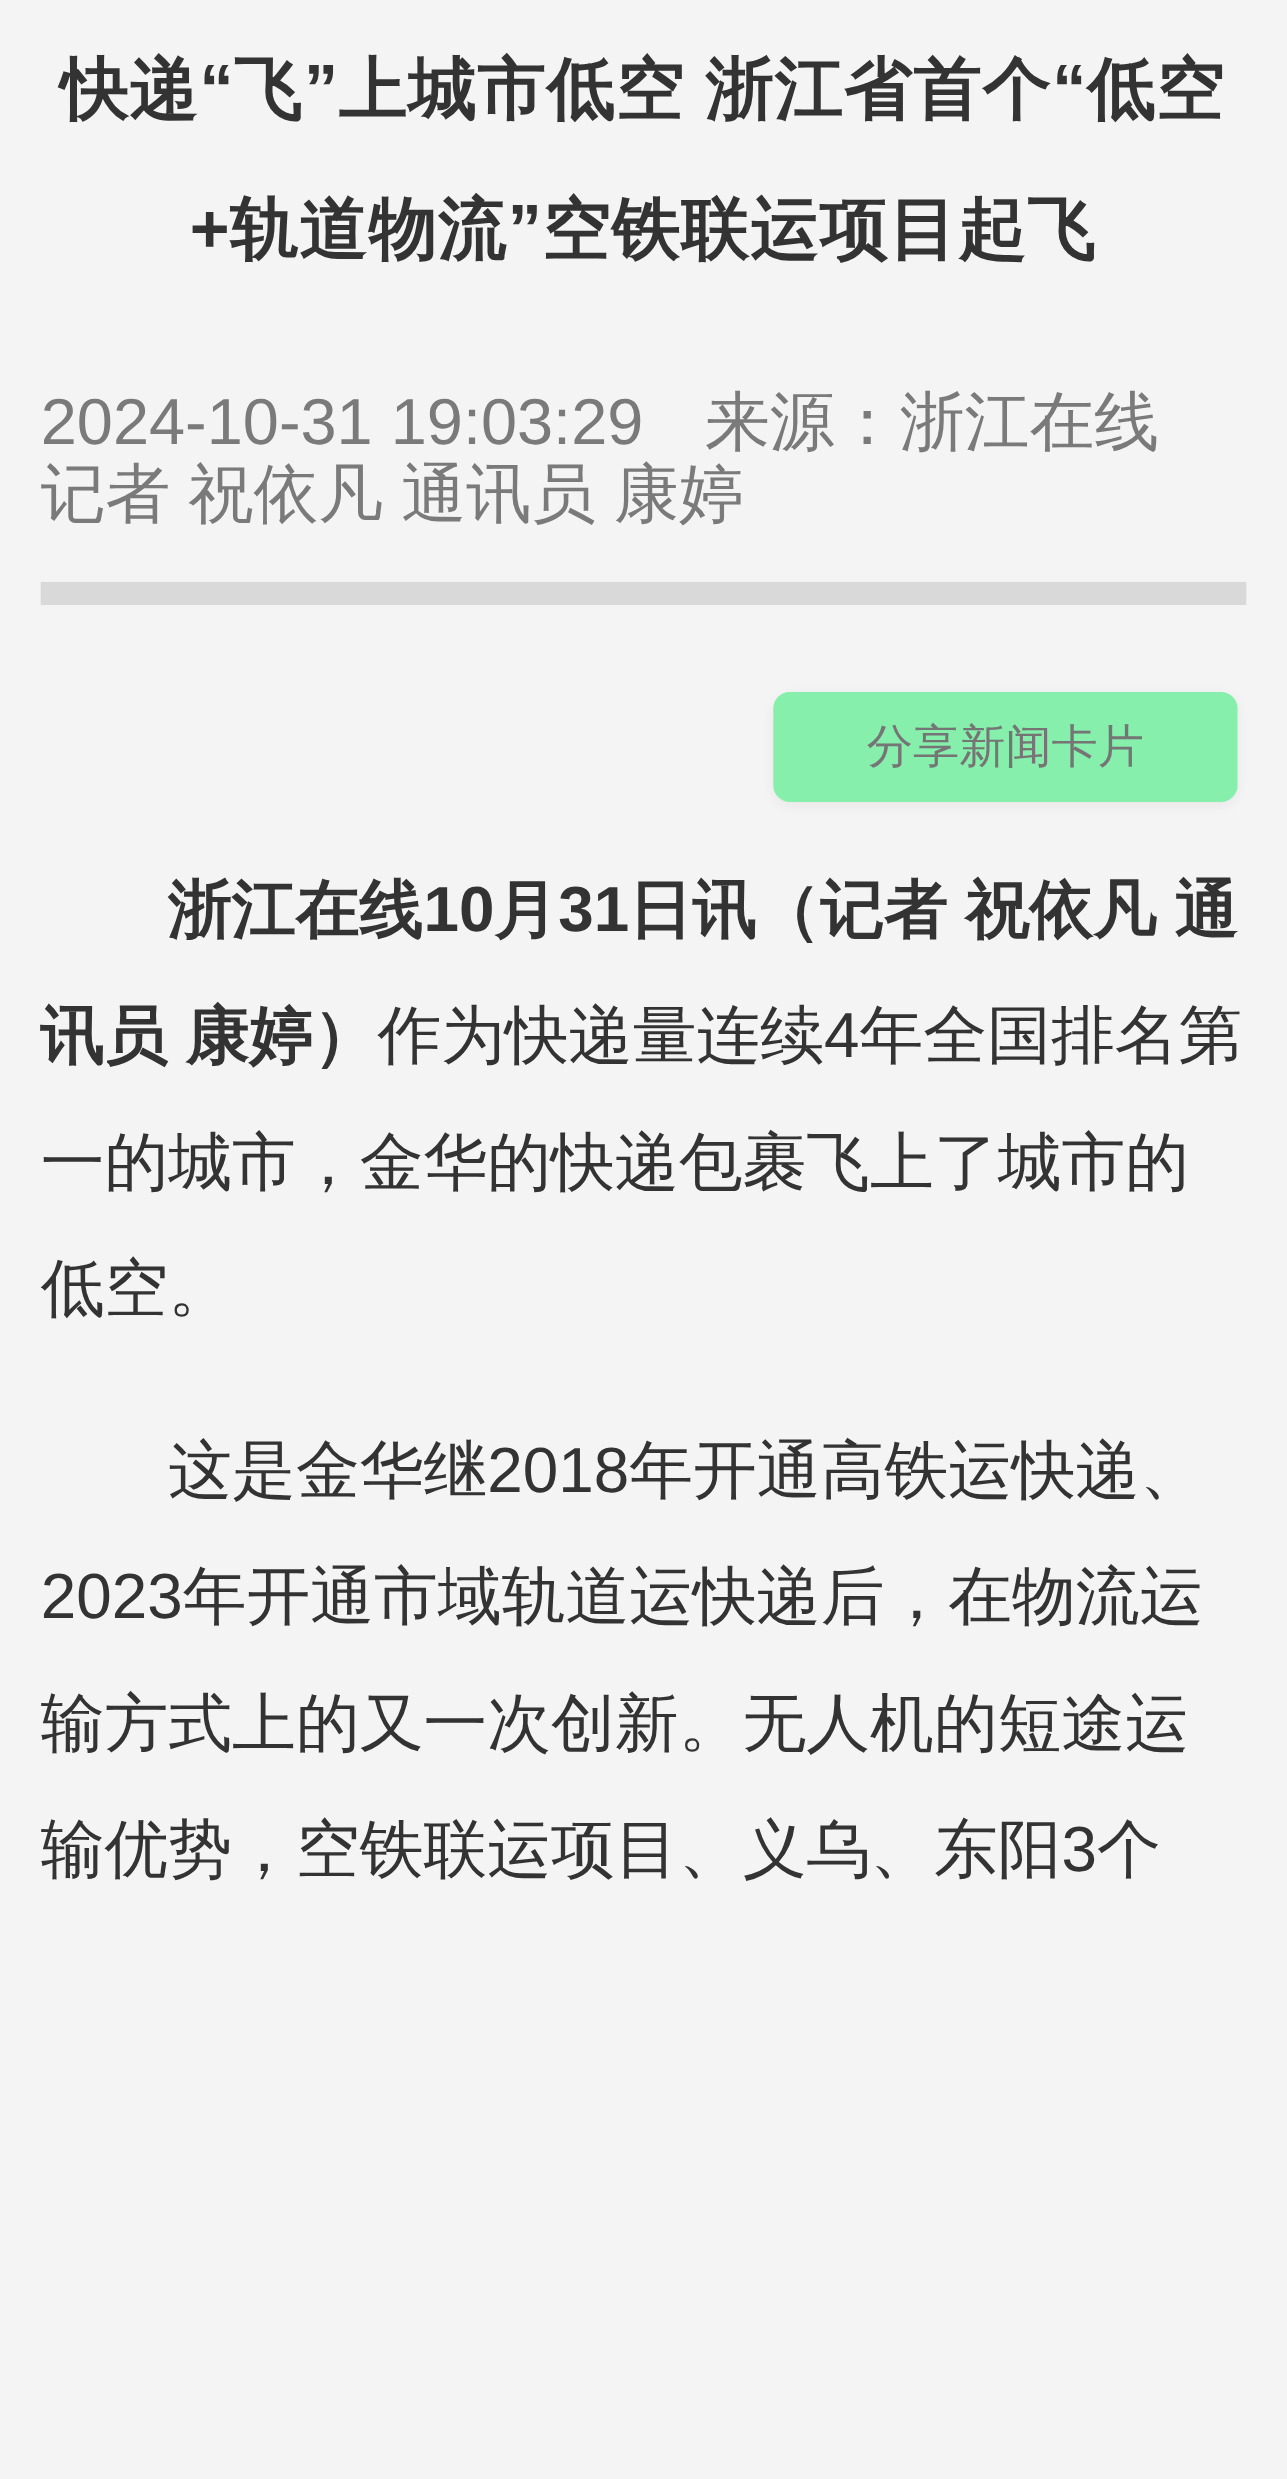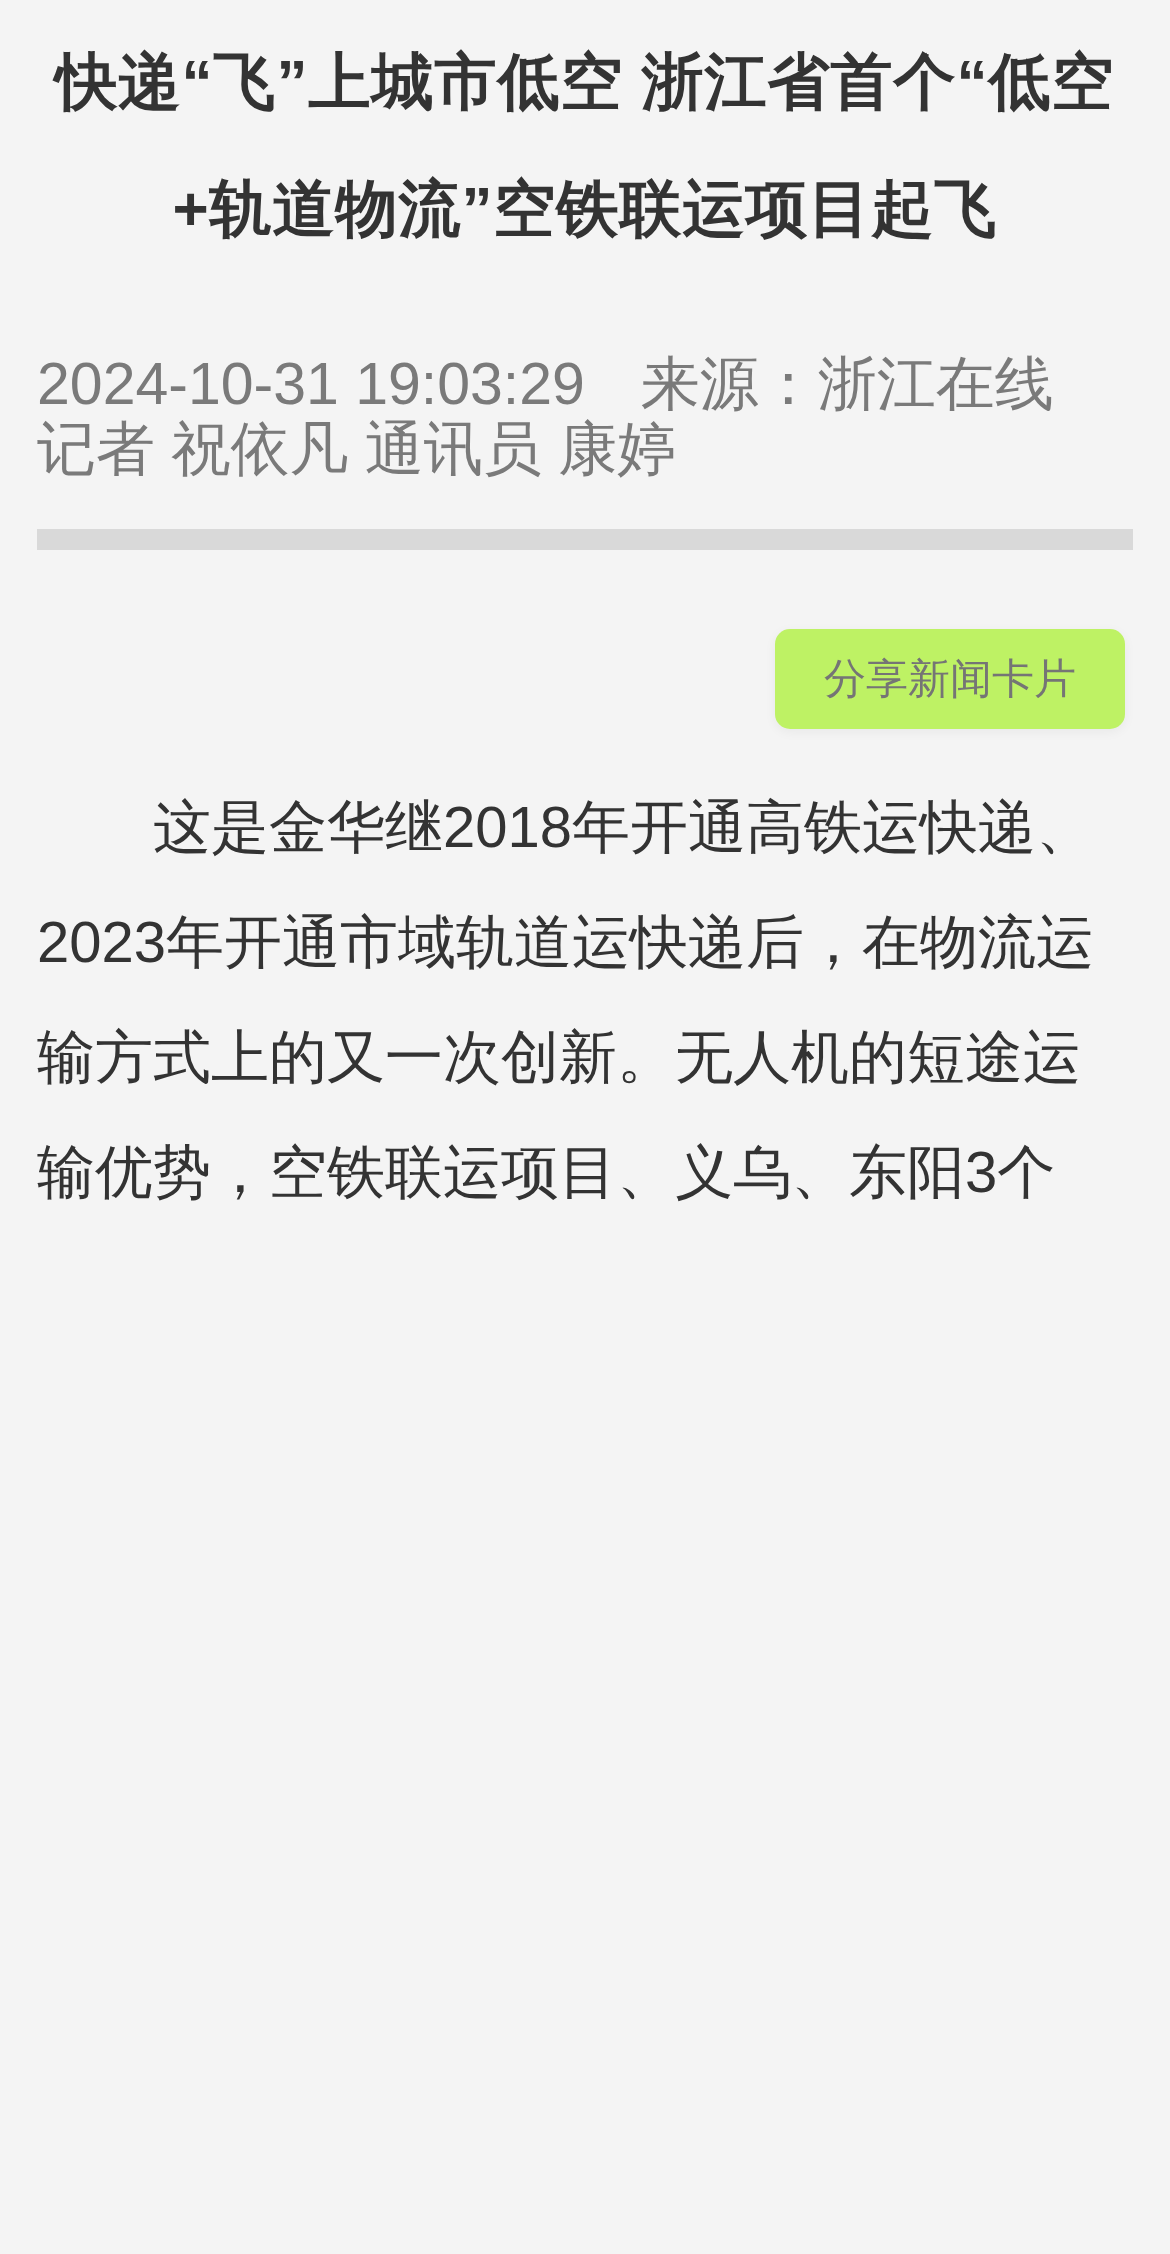--- a/index.html
+++ b/index.html
@@ -38,23 +38,23 @@
     margin: 47px 37px 0 37px;
     height: 21px;
     background: #d9d9d9;
   }
   .button-row {
     margin: 79px 45px 0 37px;
     display: flex;
     justify-content: flex-end;
   }
   .share-button {
-    width: 350px;
+    width: 422px;
     height: 100px;
-    background: #bef264;
+    background: #86efac;
     border: none;
     border-radius: 15px;
     font-family: inherit;
     font-size: 42px;
     color: #757575;
     display: flex;
     align-items: center;
     justify-content: center;
     box-shadow: 0 3px 12px rgba(0,0,0,0.05);
     cursor: pointer;
@@ -84,14 +84,15 @@
   <span>记者 祝依凡 通讯员 康婷</span>
 </div>
 
 <div class="divider-bar"></div>
 
 <div class="button-row">
   <button class="share-button">分享新闻卡片</button>
 </div>
 
 <div class="article-body">
+  <p><span class="lead">浙江在线10月31日讯（记者 祝依凡 通讯员 康婷）</span><span>作为快递量连续4年全国排名第一的城市，金华的快递包裹飞上了城市的低空。</span></p>
   <p><span class="lead"></span><span>这是金华继2018年开通高铁运快递、2023年开通市域轨道运快递后，在物流运输方式上的又一次创新。无人机的短途运输优势，空铁联运项目、义乌、东阳3个</span></p>
 </div>
 
 </body></html>

